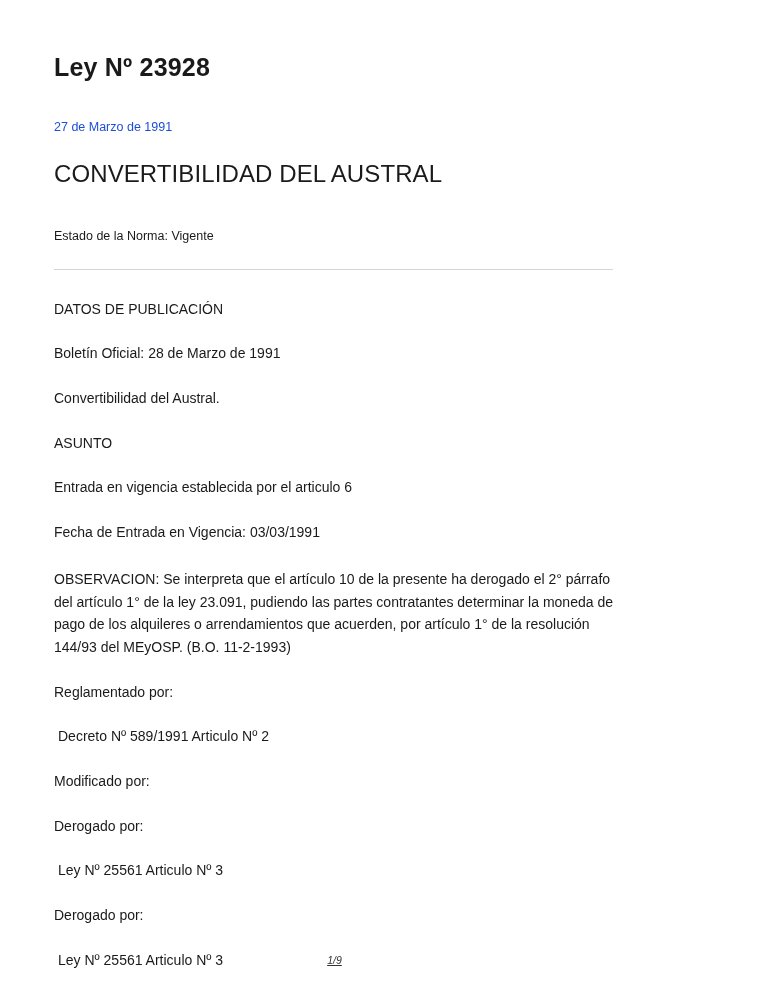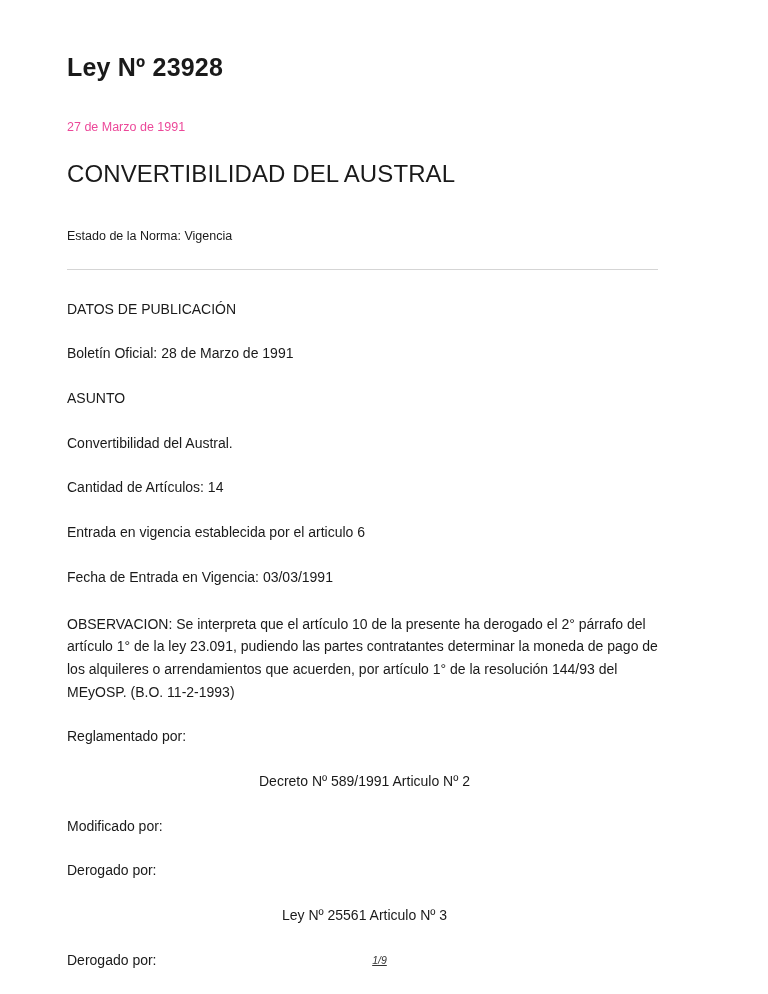--- a/index.html
+++ b/index.html
@@ -12,35 +12,34 @@
     height: 994px;
     font-family: "Liberation Sans", sans-serif;
     color: #1a1a1a;
     position: relative;
     overflow: hidden;
   }
   .page {
     width: 669px;
     height: 994px;
     box-sizing: border-box;
-    padding: 44px 56px 0 22px;
+    padding: 44px 56px 0 54px;
     position: relative;
-    margin-left: 45px;
   }
   .doc-title {
     font-size: 25px;
     font-weight: bold;
     letter-spacing: 0.2px;
     margin: 8px 0 0 0;
     line-height: 1.2;
   }
   .doc-date {
     font-size: 12.5px;
     margin: 38px 0 0 0;
-    color: #ec4899;
+    color: #1d4ed8;
   }
   .doc-subject {
     font-size: 24px;
     font-weight: normal;
     margin: 26px 0 0 0;
     line-height: 1.2;
     letter-spacing: 0.1px;
   }
   .doc-status {
     font-size: 12.5px;
@@ -59,21 +58,20 @@
   .para {
     font-size: 14px;
     line-height: 1.62;
     margin: 22px 0 0 0;
   }
   .para.first {
     margin-top: 28px;
   }
   .para.indent {
     margin-left: 4px;
-    text-align: center;
   }
   .para.multiline {
     margin-top: 24px;
   }
   .footer {
     position: absolute;
     left: 0;
     right: 0;
     bottom: 28px;
     text-align: center;
@@ -87,30 +85,29 @@
 <body>
 
 <div class="page">
 
   <h1 class="doc-title">Ley Nº 23928</h1>
 
   <p class="doc-date">27 de Marzo de 1991</p>
 
   <h2 class="doc-subject">CONVERTIBILIDAD DEL AUSTRAL</h2>
 
-  <p class="doc-status">Estado de la Norma: Vigencia</p>
+  <p class="doc-status">Estado de la Norma: Vigente</p>
 
   <hr class="rule">
 
   <div class="block">
     <p class="para first">DATOS DE PUBLICACIÓN</p>
     <p class="para">Boletín Oficial: 28 de Marzo de 1991</p>
+    <p class="para">Convertibilidad del Austral.</p>
     <p class="para">ASUNTO</p>
-    <p class="para">Convertibilidad del Austral.</p>
-    <p class="para">Cantidad de Artículos: 14</p>
     <p class="para">Entrada en vigencia establecida por el articulo 6</p>
     <p class="para">Fecha de Entrada en Vigencia: 03/03/1991</p>
     <p class="para multiline">OBSERVACION: Se interpreta que el artículo 10 de la presente ha derogado el 2° párrafo del artículo 1° de la ley 23.091, pudiendo las partes contratantes determinar la moneda de pago de los alquileres o arrendamientos que acuerden, por artículo 1° de la resolución 144/93 del MEyOSP. (B.O. 11-2-1993)</p>
     <p class="para">Reglamentado por:</p>
     <p class="para indent">Decreto Nº 589/1991   Articulo Nº 2</p>
     <p class="para">Modificado por:</p>
     <p class="para">Derogado por:</p>
     <p class="para indent">Ley Nº 25561   Articulo Nº 3</p>
     <p class="para">Derogado por:</p>
     <p class="para indent">Ley Nº 25561   Articulo Nº 3</p>

